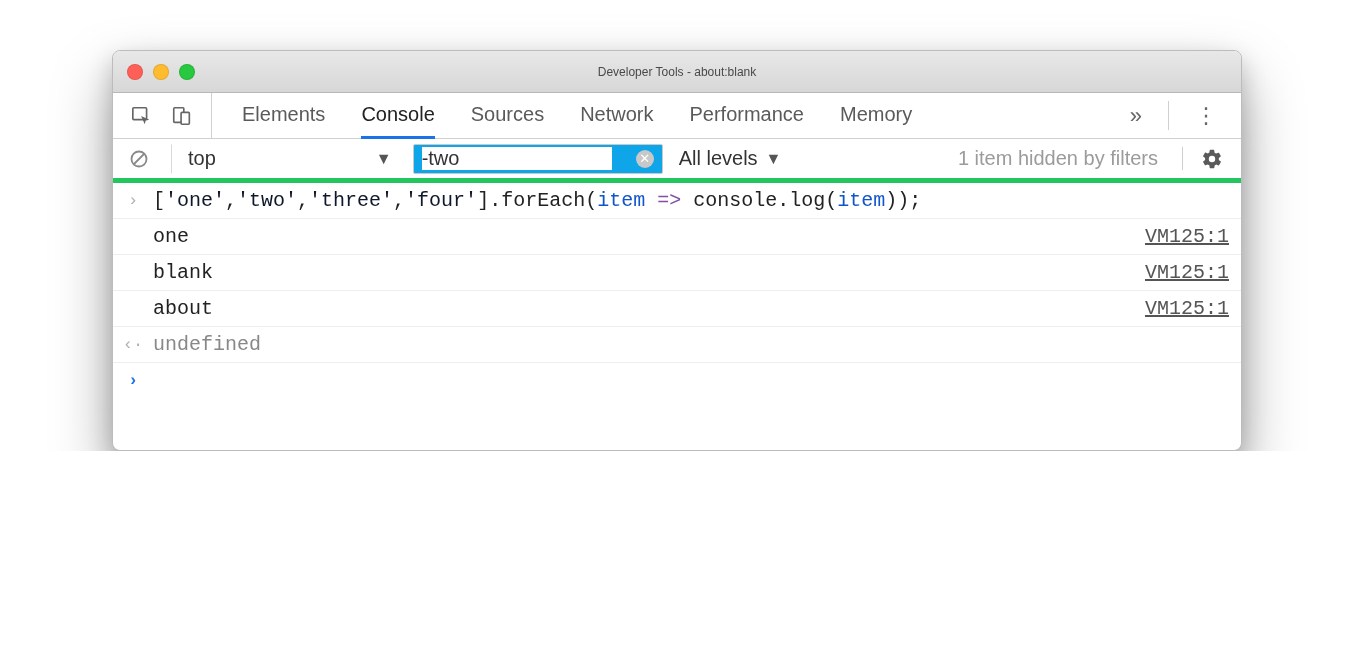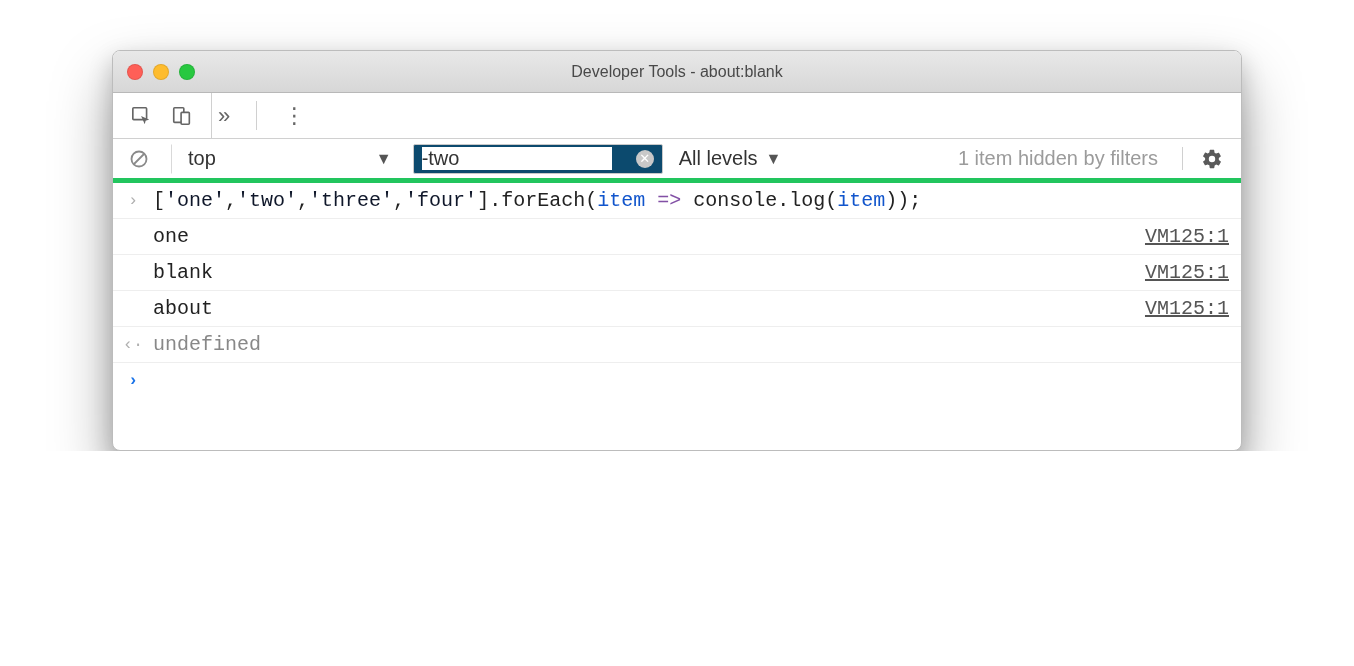--- a/index.html
+++ b/index.html
@@ -36,21 +36,21 @@
   .tl {
     width: 16px; height: 16px; border-radius: 50%;
   }
   .tl.red { background: #ff5f57; border: 0.5px solid rgba(0,0,0,0.1);}
   .tl.yellow { background: #febc2e; border: 0.5px solid rgba(0,0,0,0.1);}
   .tl.green { background: #28c840; border: 0.5px solid rgba(0,0,0,0.1);}
   .title {
     position: absolute;
     left: 0; right: 0;
     text-align: center;
-    font-size: 16px;
+    font-size: 12px;
     color: #494949;
     pointer-events: none;
   }
 
   
   .tabrow {
     height: 46px;
     border-bottom: 1px solid #d0d0d0;
     display: flex;
     align-items: stretch;
@@ -122,21 +122,21 @@
     margin-left: 6px;
     padding-left: 16px;
     color:#333;
   }
   .context-select .caret { color:#555; font-size:16px;}
   .filter-input-wrap {
     display: flex; align-items: center;
     height: 30px;
     border: 1px solid #c9c9c9;
     border-radius: 2px;
-    background: #0c4a6e;
+    background: #0ea5e9;
     padding: 0 8px;
     width: 250px;
     color:#333;
     justify-content: space-between;
   }
   .filter-input-wrap input {
     border:none; outline:none; font-size:20px; color:#333; width: 190px;
     font-family: inherit;
   }
   .clear-x {
@@ -210,20 +210,40 @@
           <path d="M11 12 L20 16 L16 17 L15 21 Z" fill="#666" stroke="none"></path>
         </svg>
       </span>
       <span>
         <svg width="22" height="22" viewBox="0 0 24 24" fill="none" stroke="#666" stroke-width="1.8">
           <rect x="3" y="3" width="11" height="16" rx="1"></rect>
           <rect x="11" y="8" width="9" height="13" rx="1" fill="#fff"></rect>
         </svg>
       </span>
     </div>
+    <div class="tabgroup">
+      <div class="tab">
+          <span>Elements</span>
+        </div>
+      <div class="tab active">
+          <span>Console</span>
+        </div>
+      <div class="tab">
+          <span>Sources</span>
+        </div>
+      <div class="tab">
+          <span>Network</span>
+        </div>
+      <div class="tab">
+          <span>Performance</span>
+        </div>
+      <div class="tab">
+          <span>Memory</span>
+        </div>
+    </div>
     <div class="rightgrp">
       <span class="chev">»</span>
       <div class="divider-v"></div>
       <span class="dots">⋮</span>
     </div>
   </div>
 
   <div class="filterrow">
     <span class="noicon">
       <svg width="20" height="20" viewBox="0 0 24 24" fill="none" stroke="#8a8a8a" stroke-width="2.2">

